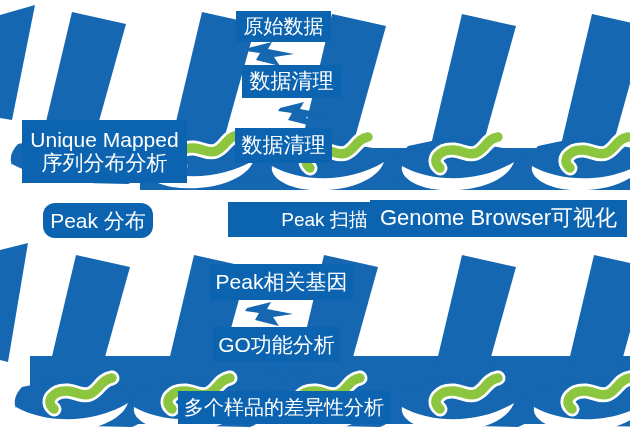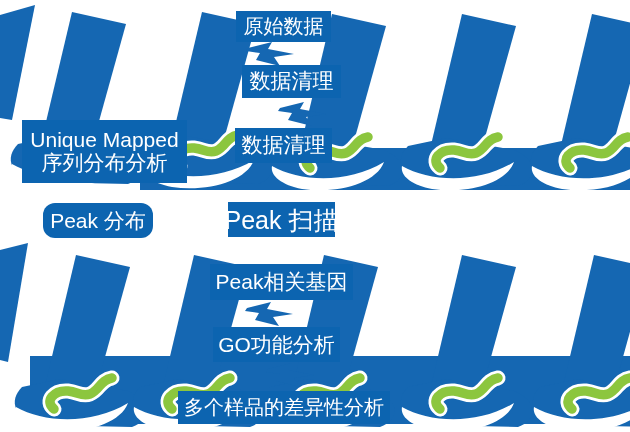--- a/index.html
+++ b/index.html
@@ -13,21 +13,21 @@
     display:flex;flex-direction:column;align-items:center;justify-content:center;
     text-align:center;line-height:1.12;white-space:nowrap;
   }
   .cjk{font-family:"Liberation Serif","DejaVu Serif",serif;}
   .lat{font-family:"Liberation Sans","DejaVu Sans",sans-serif;}
   #b-raw   {left:236px;top:11px; width:95px; height:31px;font-size:20px;}
   #b-clean {left:242px;top:65px; width:99px; height:33px;font-size:21px;}
   #b-align {left:235px;top:128px;width:97px; height:35px;font-size:21px;}
   #b-unique{left:22px; top:120px;width:165px;height:63px;font-size:21px;}
   #b-pdist {left:43px; top:203px;width:110px;height:35px;font-size:21px;border-radius:12px;}
-  #b-pscan {left:228px;top:202px;width:107px;height:35px;font-size:25px;}
+  #b-pscan {left:228px;top:202px;width:107px;height:35px;font-size:19px;padding-left:43px;}
   #b-genome{left:370px;top:200px;width:257px;height:37px;font-size:22px;}
   #b-pgenes{left:210px;top:264px;width:143px;height:36px;font-size:21px;}
   #b-go    {left:213px;top:327px;width:127px;height:35px;font-size:21px;}
   #b-diff  {left:178px;top:391px;width:212px;height:33px;font-size:20px;}
 </style>
 </head>
 <body>
 
 <div class="stage">
 
@@ -96,14 +96,17 @@
   </div>
 
   <div class="box cjk" id="b-diff">
     <span>多个样品的差异性分析</span>
   </div>
 
   <div class="box lat" id="b-pdist">
     <span>Peak 分布</span>
   </div>
 
+  <div class="box lat" id="b-genome">
+    <span>Genome Browser可视化</span>
+  </div>
 
 </div>
 
 </body></html>

